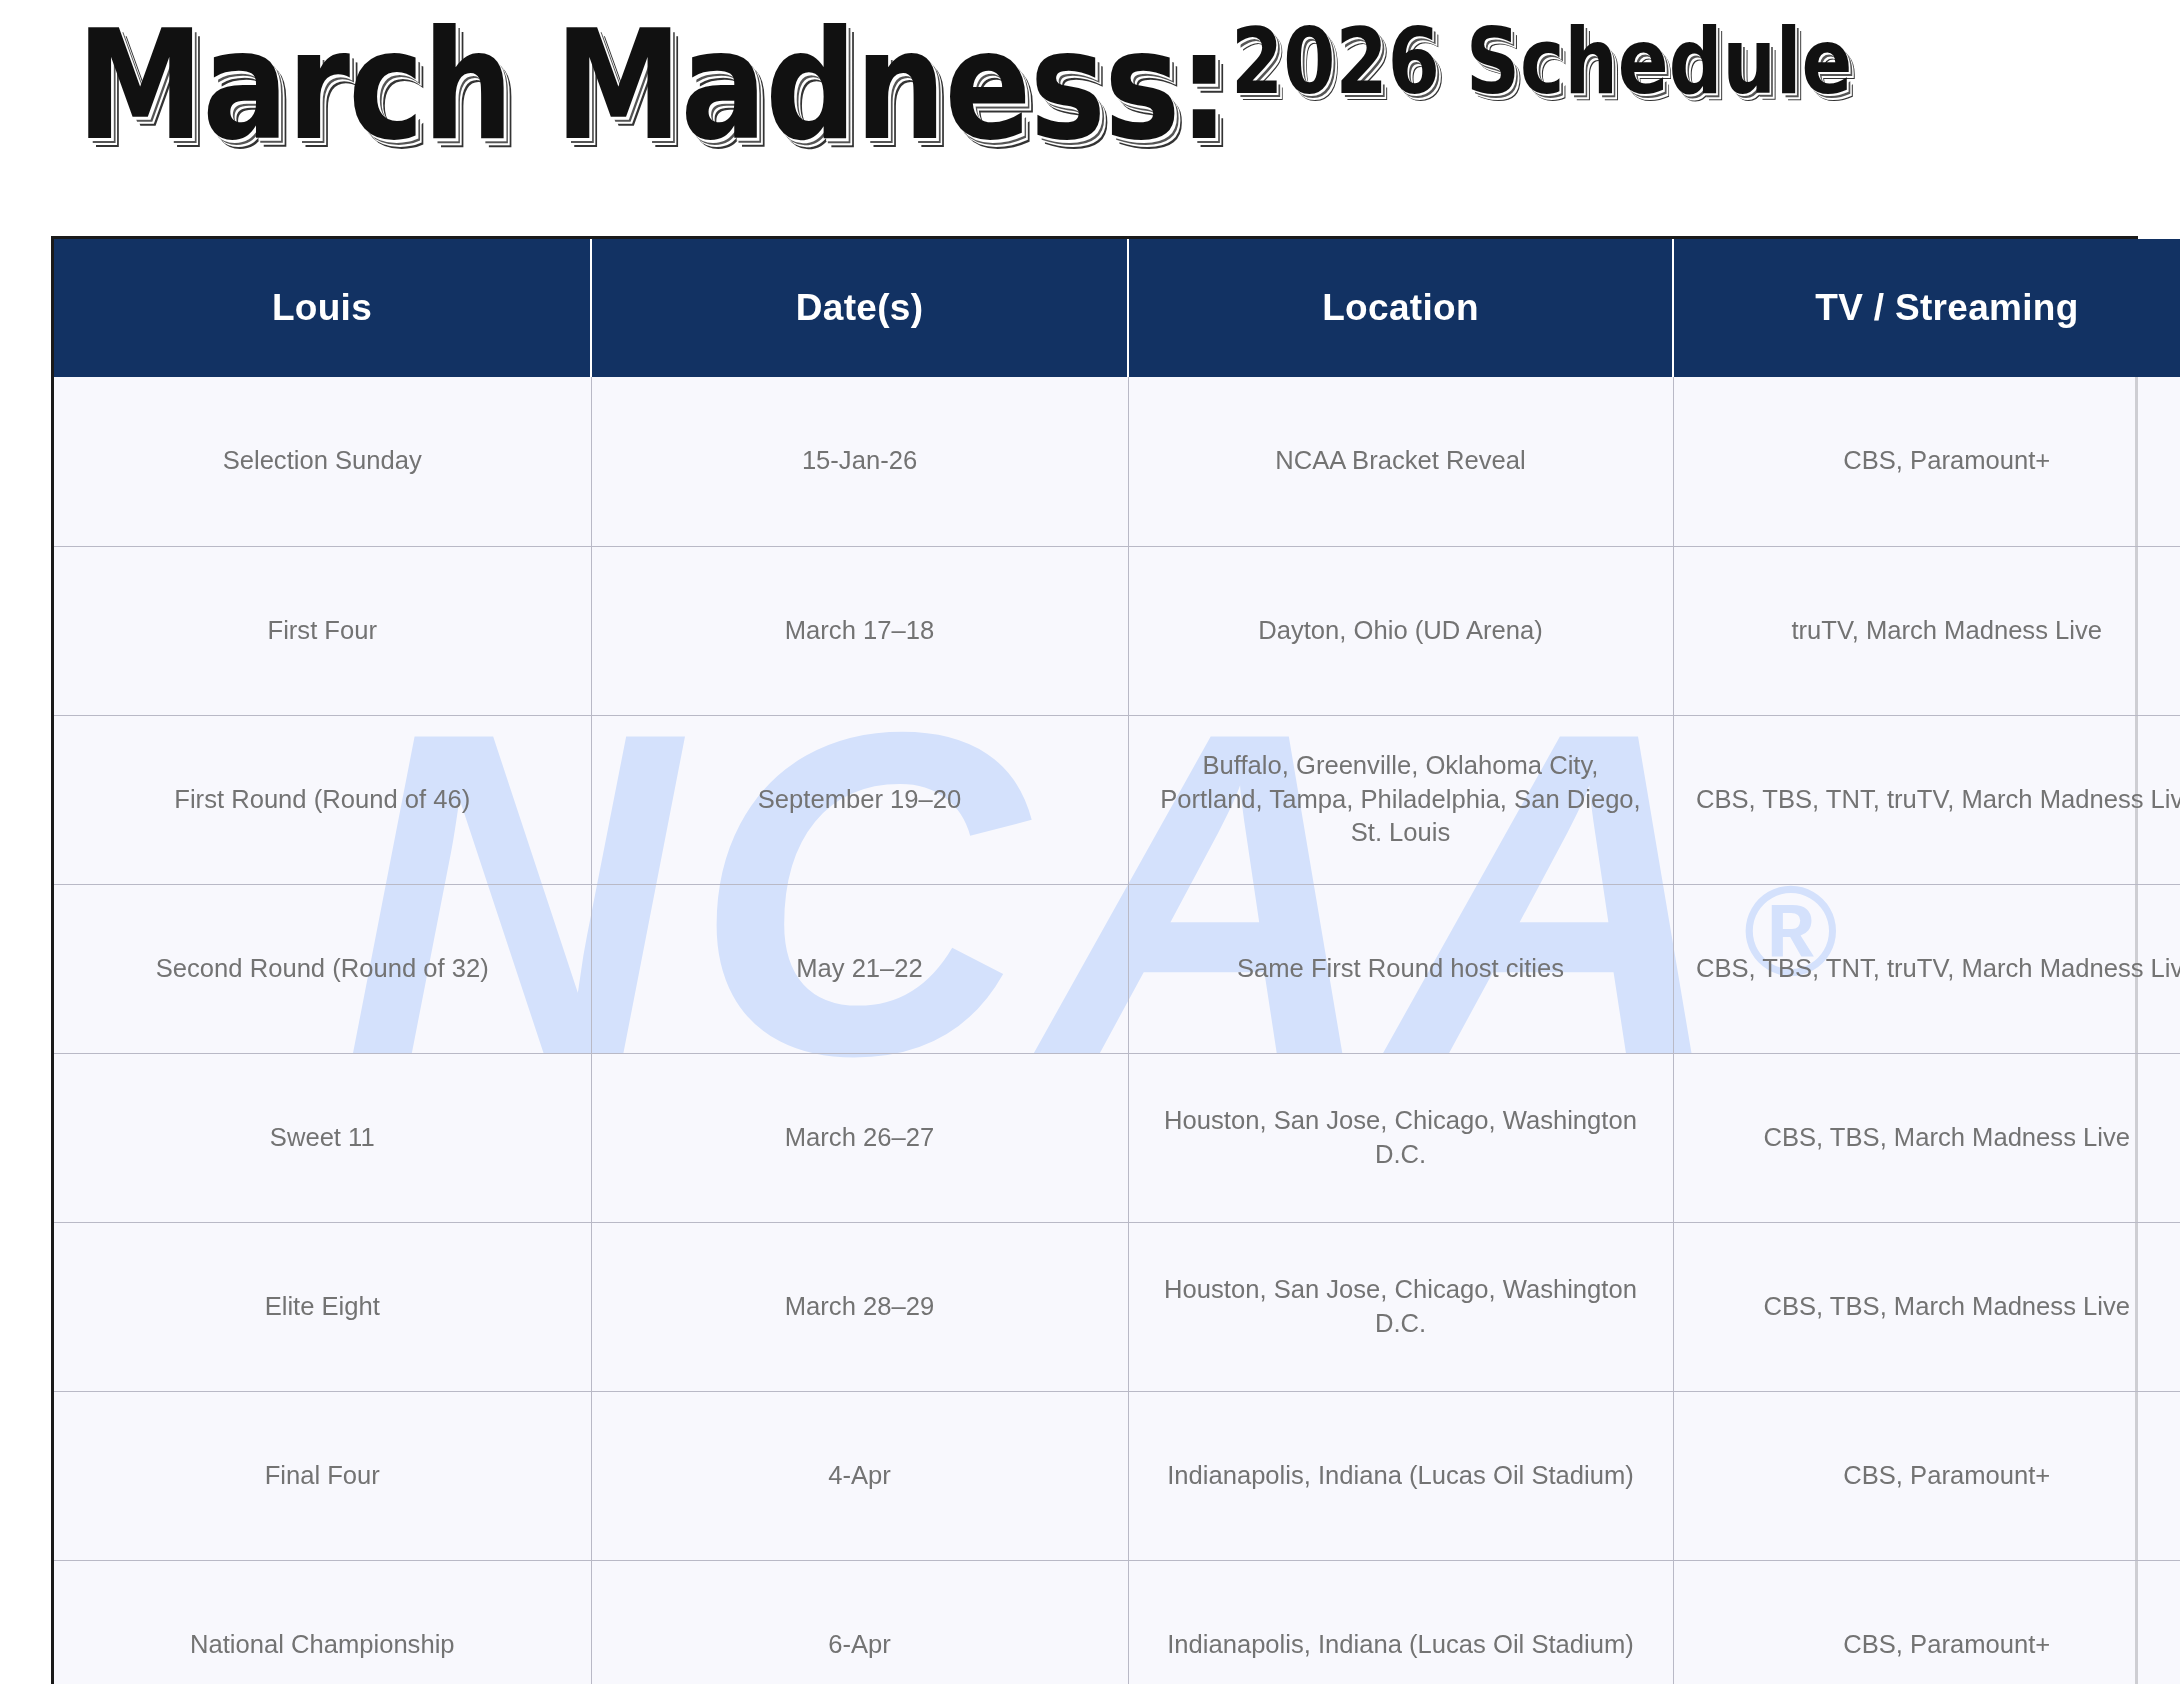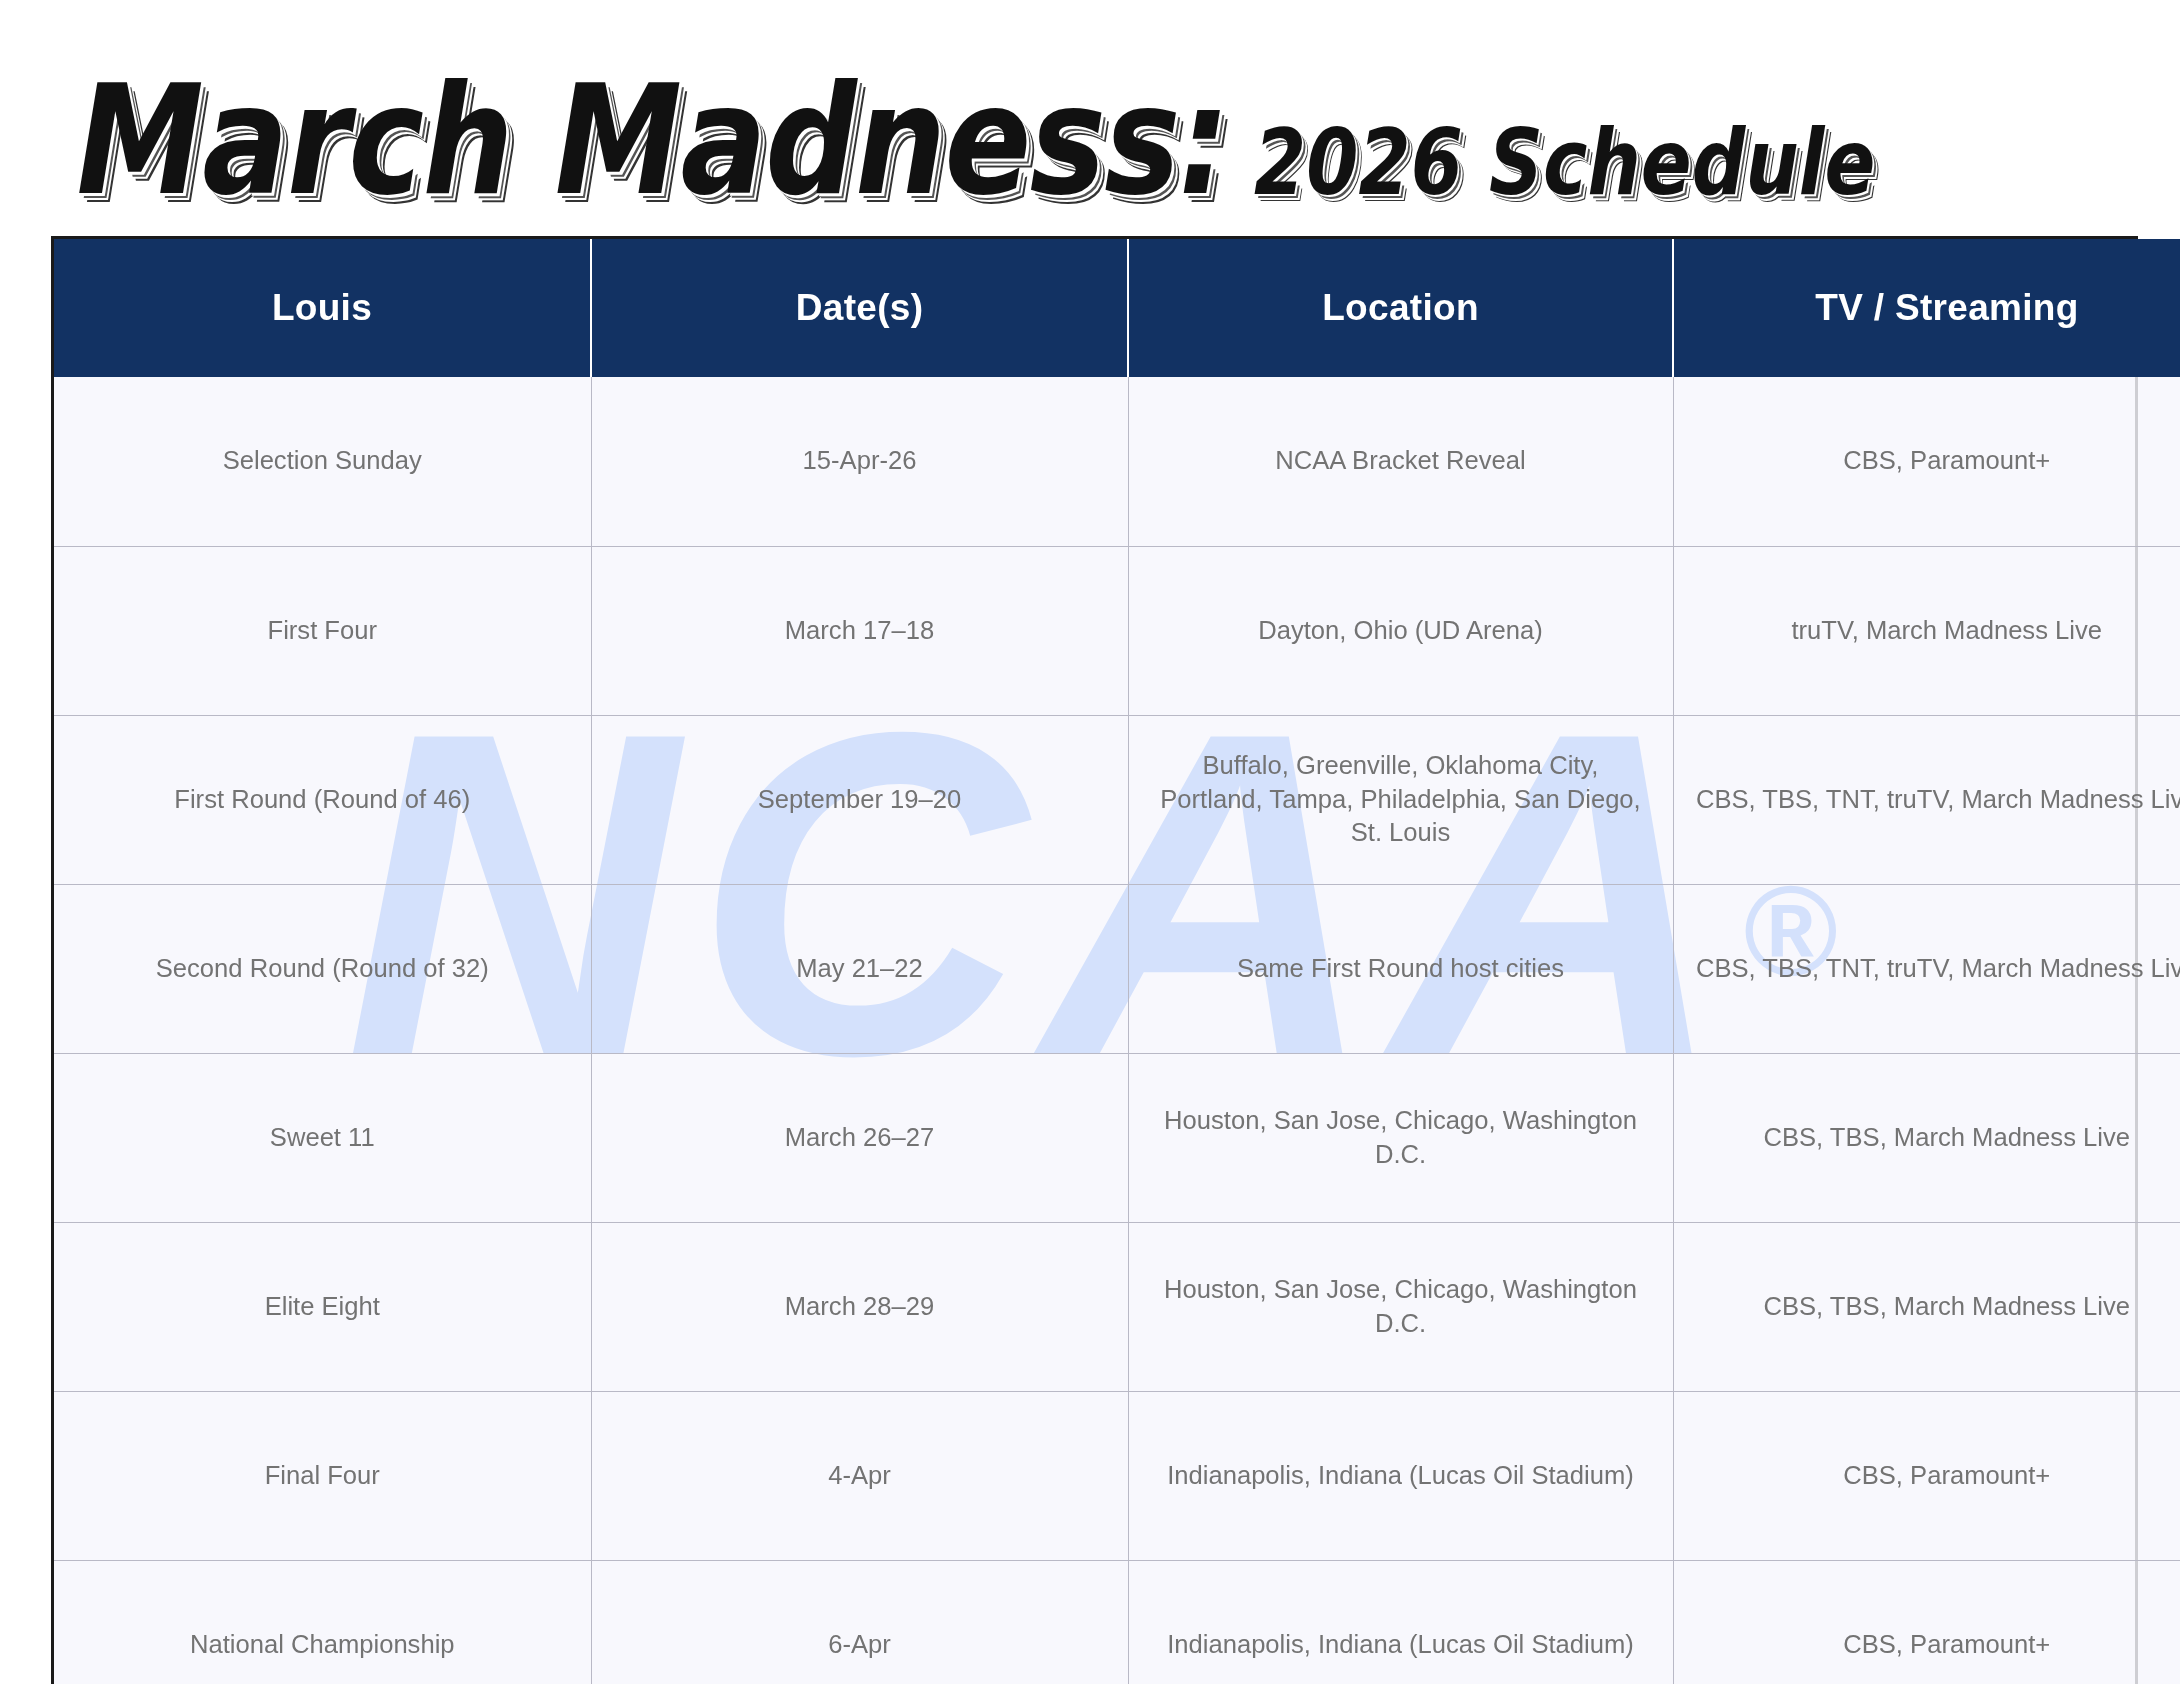--- a/index.html
+++ b/index.html
@@ -45,25 +45,24 @@
     font-size: 128px;
     vertical-align: middle;
     letter-spacing: 0;
   }
 
   
   .title-row {
     position: relative;
     z-index: 2;
     display: flex;
-    align-items: flex-end;
-    gap: 26px;
+    align-items: flex-start;
+    gap: 3px;
     padding-left: 25.6px;
     height: 183px;
-    font-style: italic;
   }
   .title-main {
     font-family: "DejaVu Sans", sans-serif;
     font-weight: 700;
     font-size: 128px;
     line-height: 1;
     letter-spacing: -1.7px;
     color: #111111;
     text-shadow:
       2.6px 2.6px 0 #ffffff,
@@ -170,21 +169,21 @@
         <tr>
           <th>Louis</th>
           <th>Date(s)</th>
           <th>Location</th>
           <th>TV / Streaming</th>
         </tr>
       </thead>
       <tbody>
         <tr>
           <td>Selection Sunday</td>
-          <td>15-Apr-26</td>
+          <td>15-Jan-26</td>
           <td>NCAA Bracket Reveal</td>
           <td>CBS, Paramount+</td>
         </tr>
         <tr>
           <td>First Four</td>
           <td>March 17–18</td>
           <td>Dayton, Ohio (UD Arena)</td>
           <td>truTV, March Madness Live</td>
         </tr>
         <tr>

